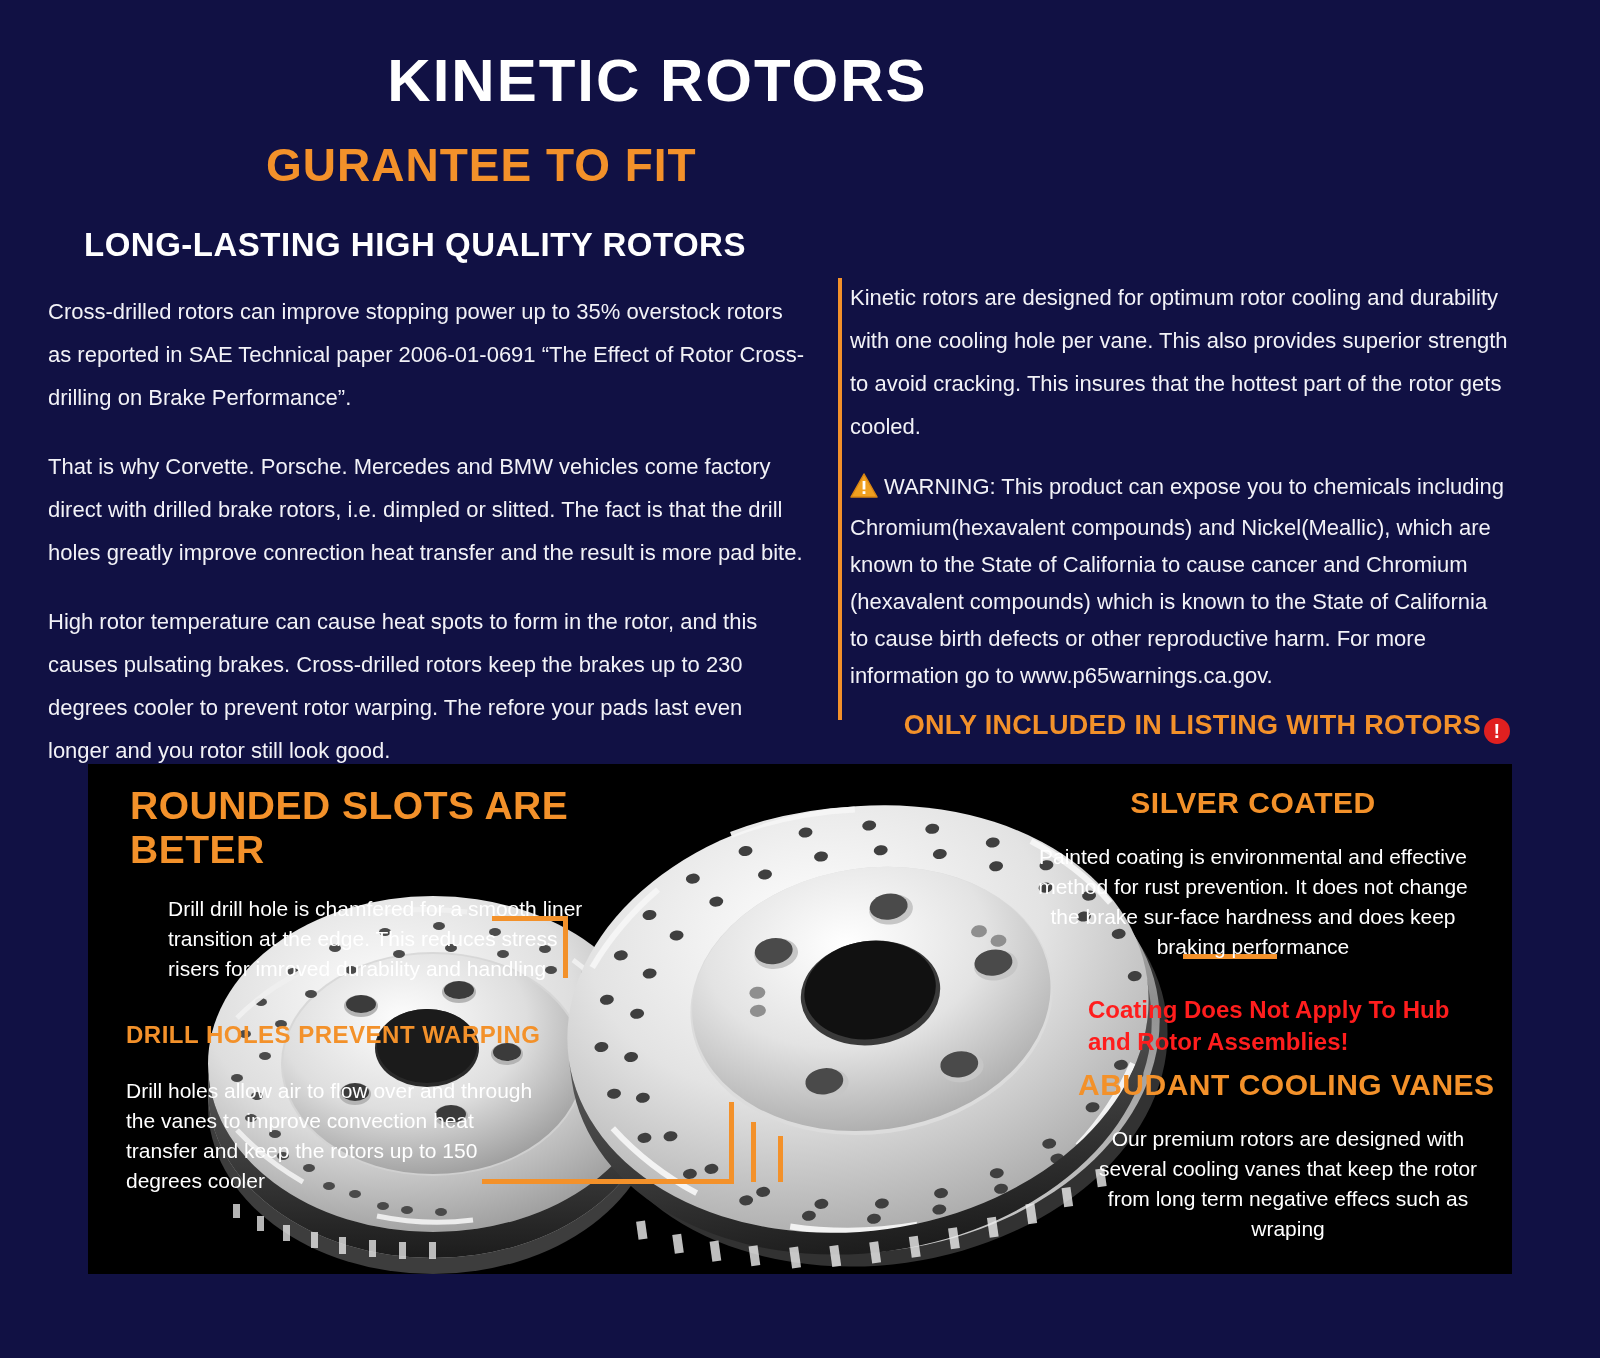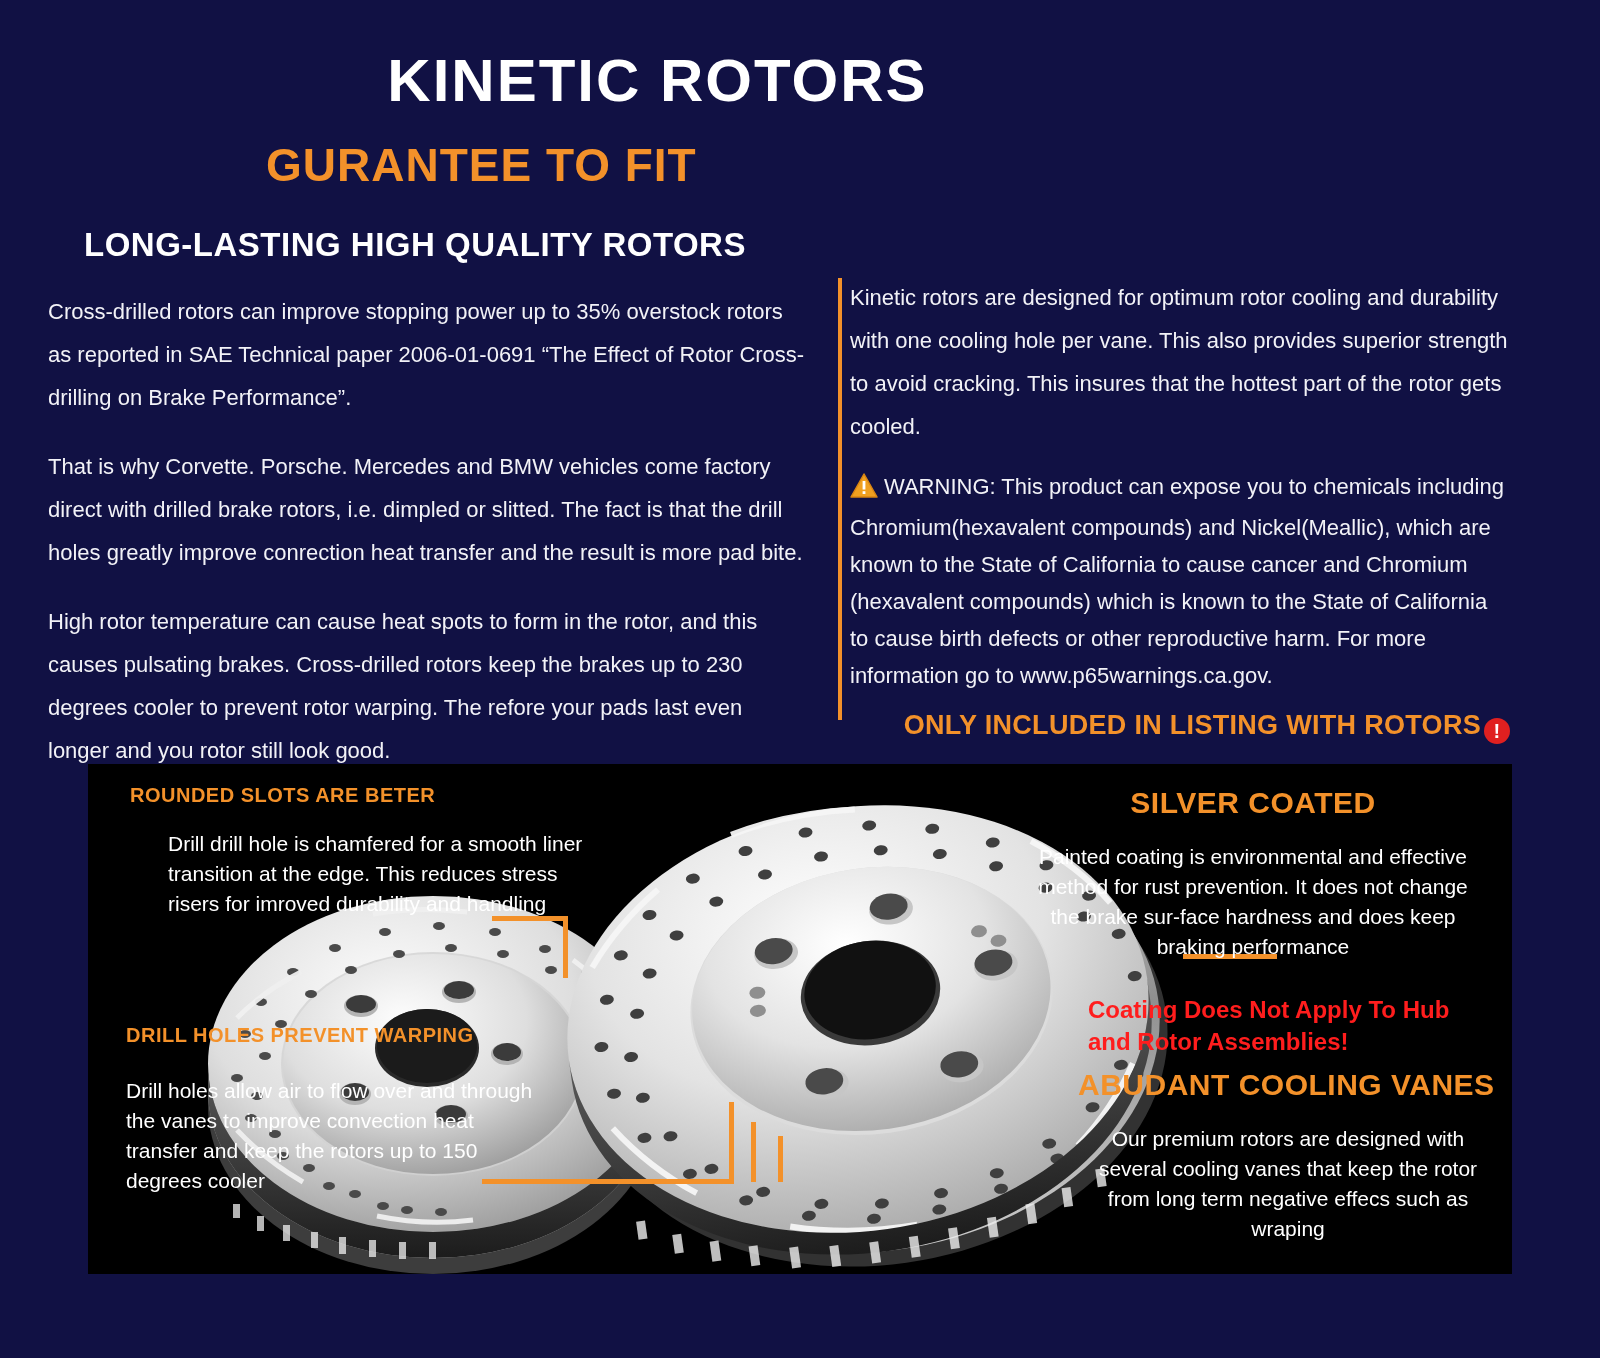--- a/index.html
+++ b/index.html
@@ -101,25 +101,25 @@
     letter-spacing:.5px;
   }
   .f-body {
     color:#ffffff;
     font-size:21px;
     line-height:30px;
   }
 
   
   .feat-rounded { position:absolute; left:42px; top:20px; width:470px; }
-  .feat-rounded .f-title { font-size:20px; }
+  .feat-rounded .f-title { font-size:39px; }
   .feat-rounded .f-body { margin-top:22px; margin-left:38px; }
 
   .feat-drill { position:absolute; left:38px; top:250px; width:420px; }
-  .feat-drill .f-title { font-size:20px; line-height:42px; }
+  .feat-drill .f-title { font-size:24px; line-height:42px; }
   .feat-drill .f-body { margin-top:20px; }
 
   
   .feat-silver { position:absolute; left:945px; top:22px; width:440px; text-align:center; }
   .feat-silver .f-title { font-size:30px; }
   .feat-silver .f-body { margin-top:22px; }
 
   .coating-warn {
     position:absolute; left:1000px; top:230px; width:400px;
     text-align:left;

